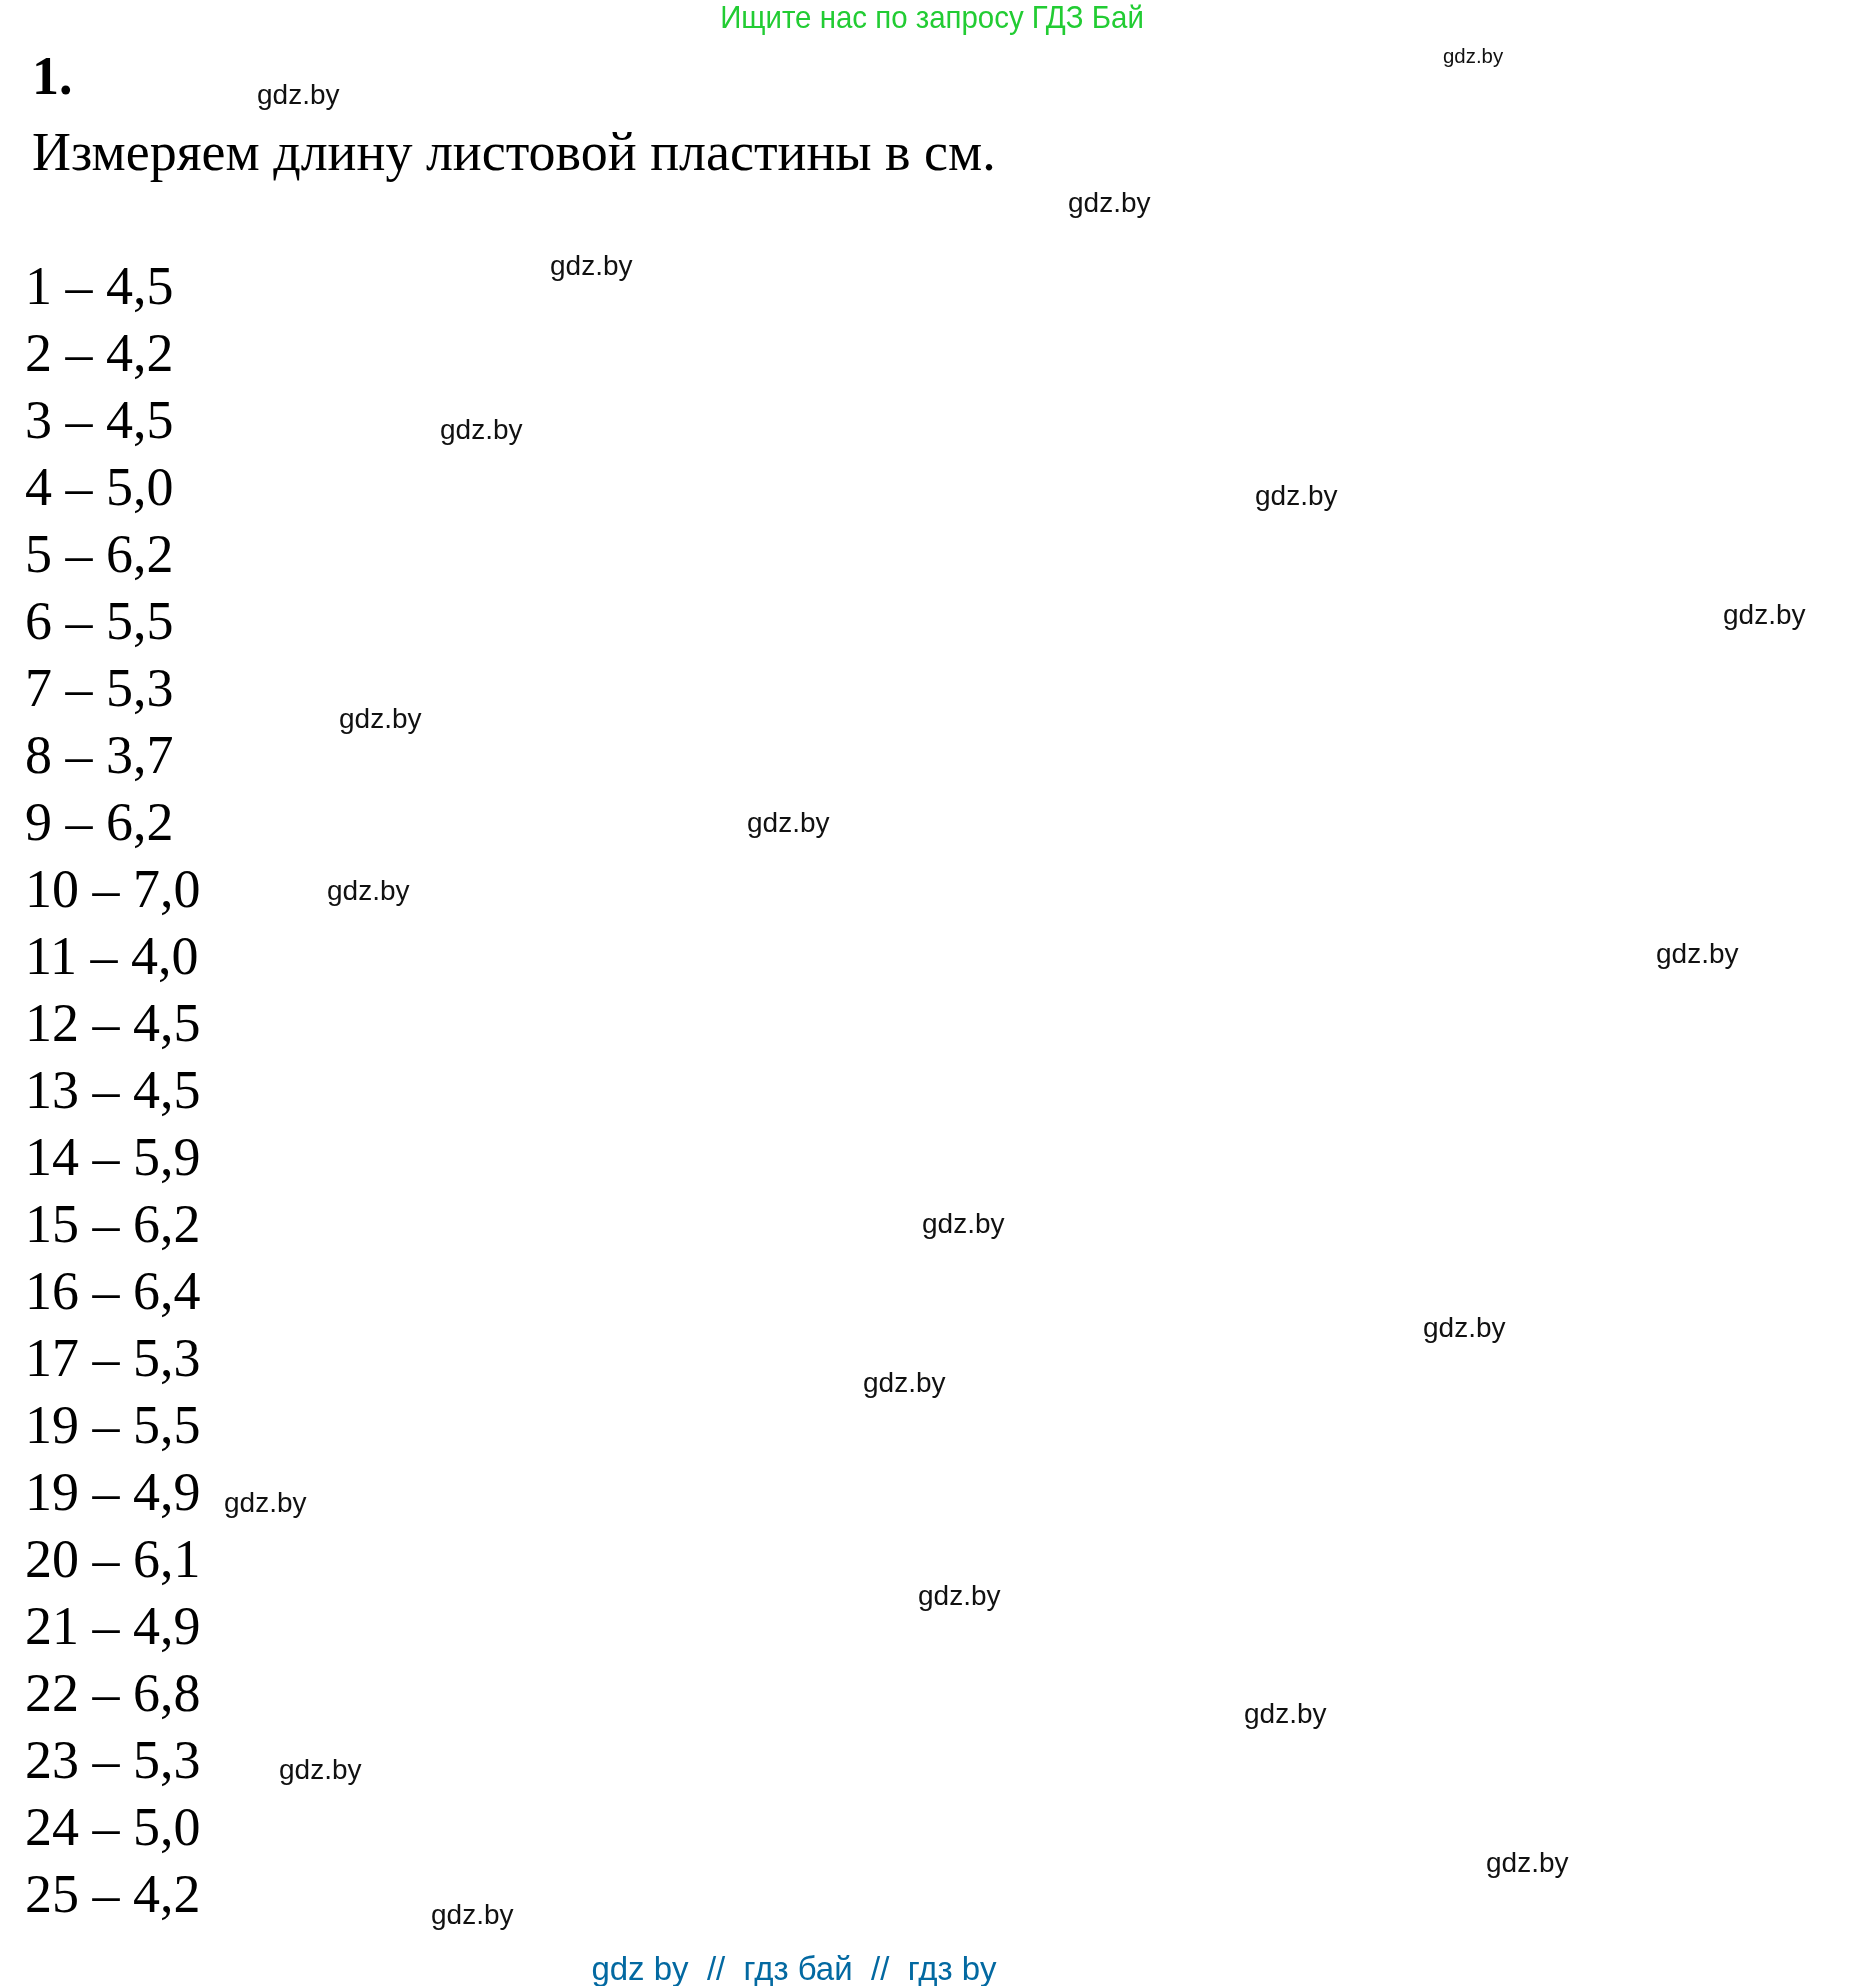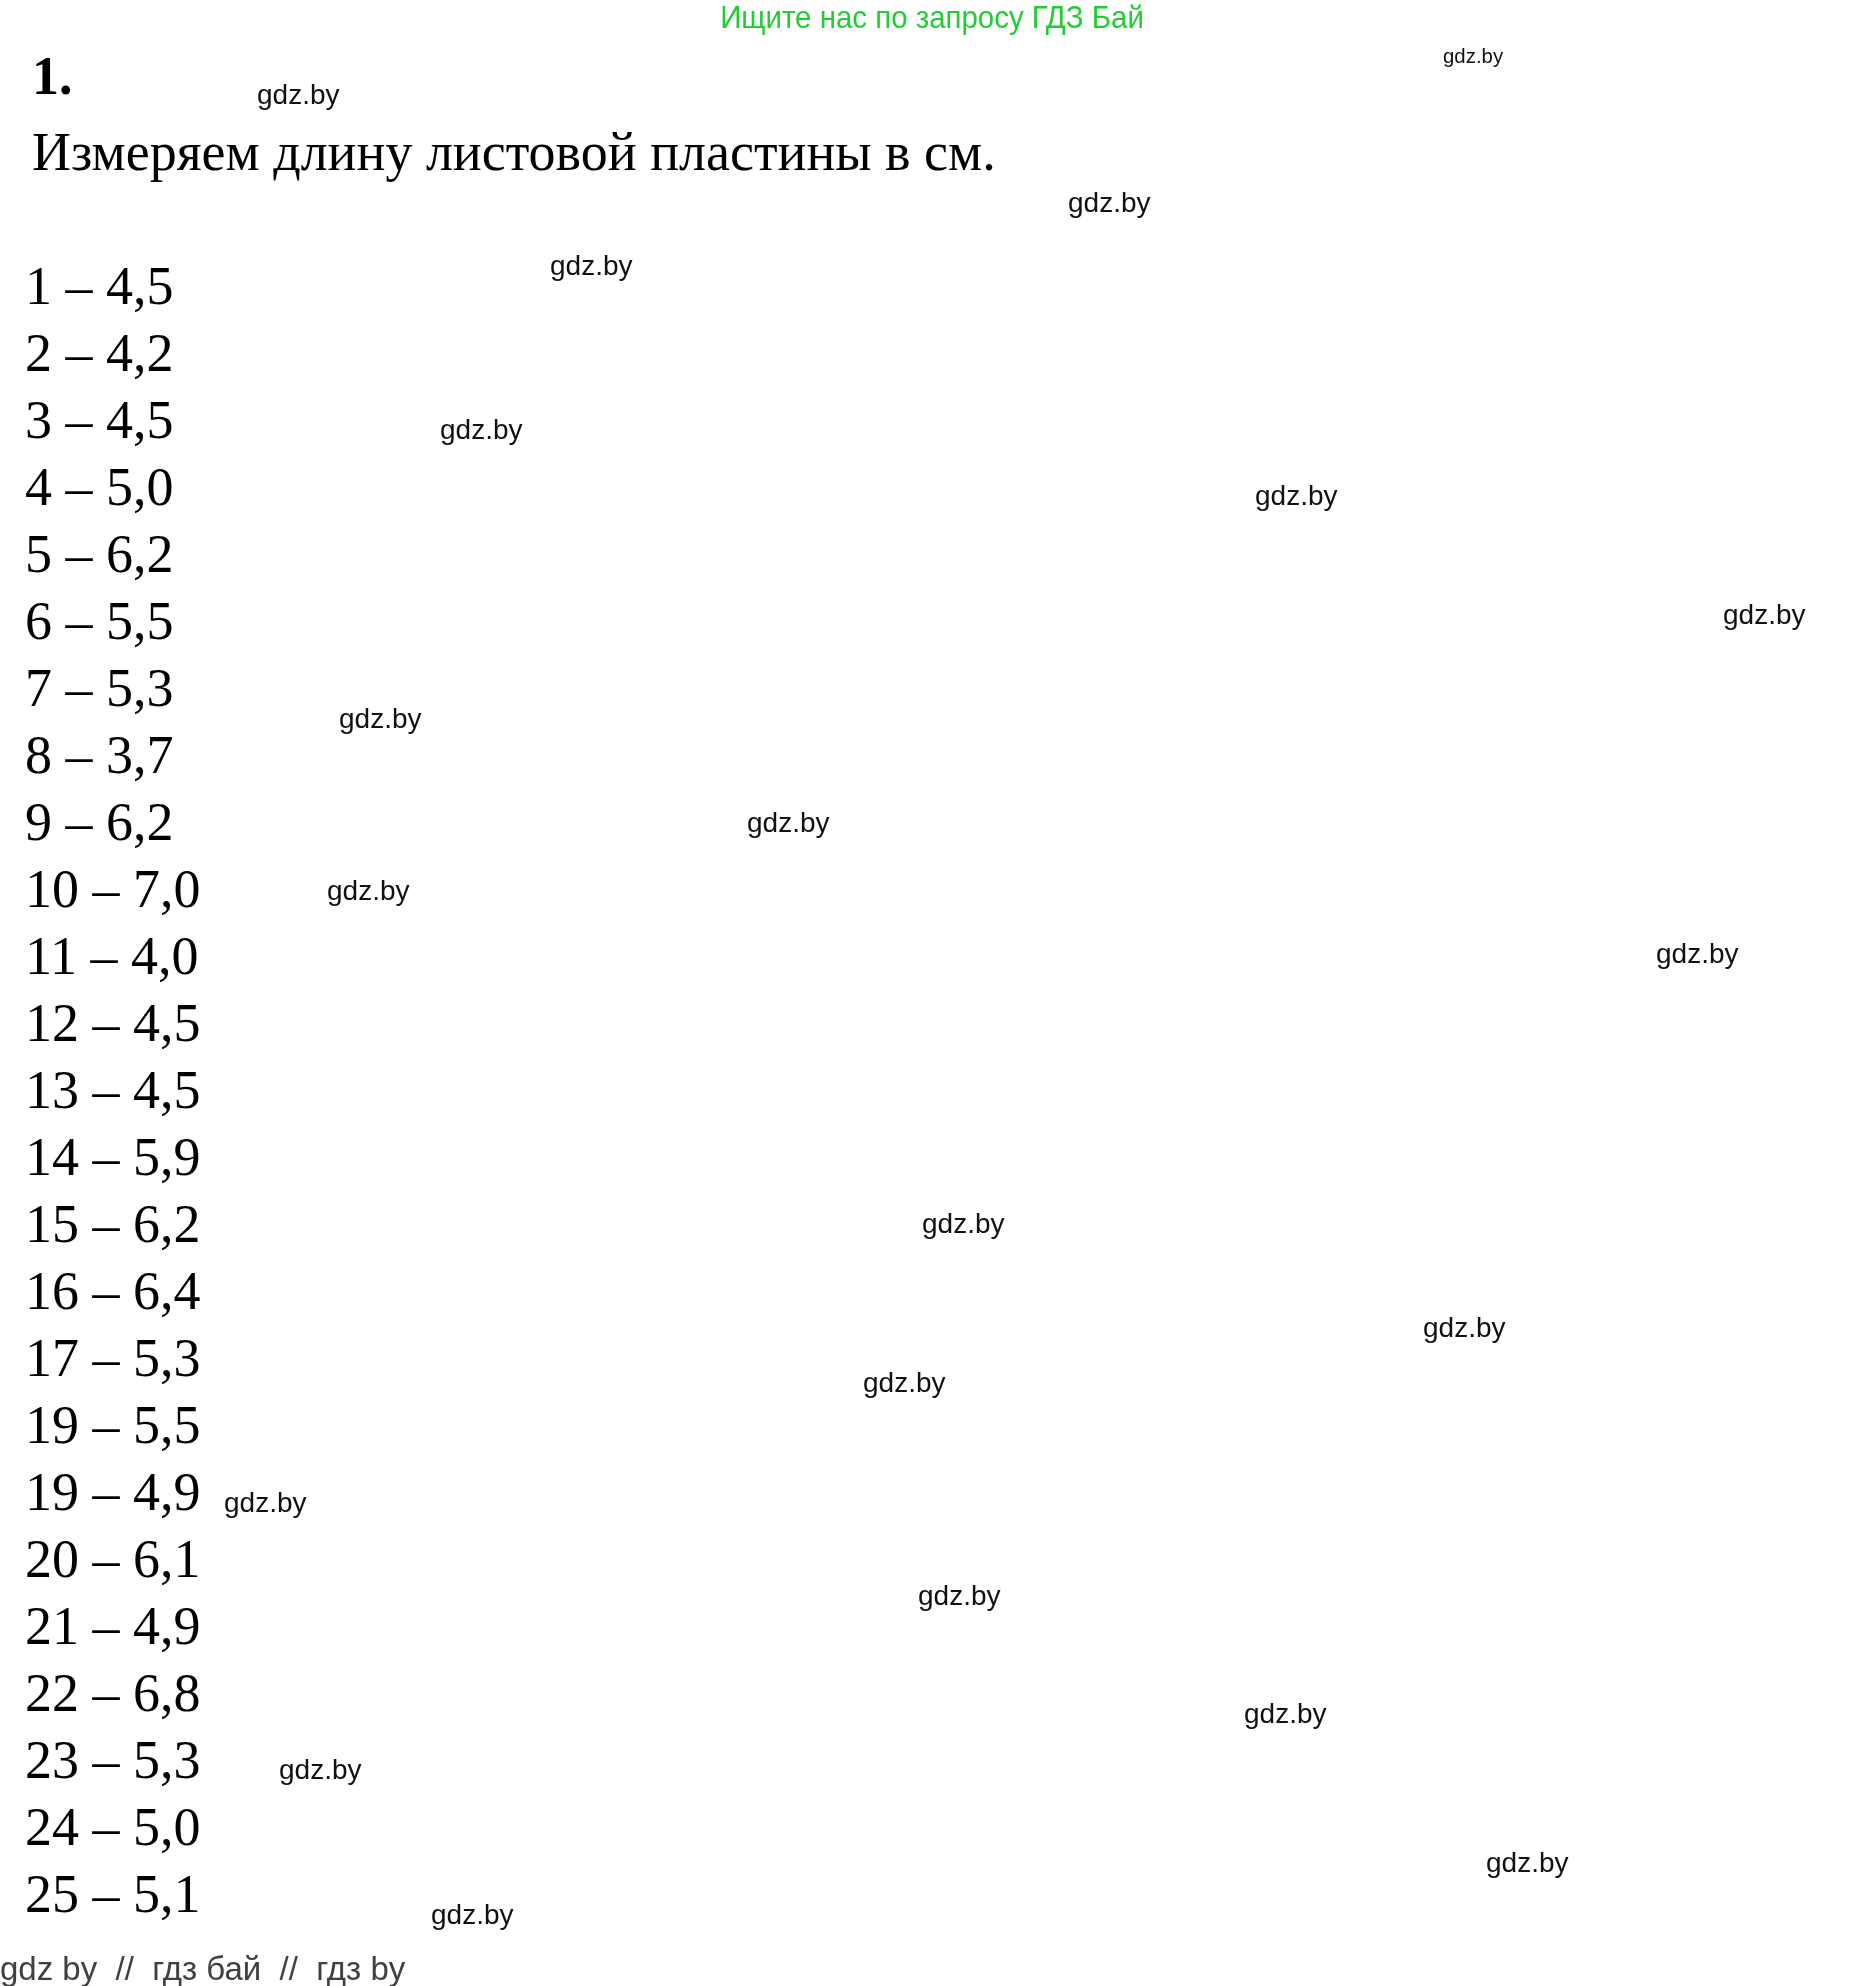--- a/index.html
+++ b/index.html
@@ -25,21 +25,21 @@
   }
   #measurements li {
     font-size: 54px; line-height: 67px; height: 67px; white-space: nowrap;
   }
   .wm {
     position: absolute; font-size: 28px; line-height: 32px; color: #111; white-space: nowrap; text-align: center;
   }
   .wm.small { font-size: 20.4px; line-height: 24px; }
   #footer {
     position: absolute; left: 0; width: 1588px; top: 1950px; height: 37px;
-    text-align: left; font-size: 33px; line-height: 37px; color: #404040;
+    text-align: center; font-size: 33px; line-height: 37px; color: #0369a1;
     white-space: pre;
   }
 </style>
 </head>
 <body>
 
 <div id="top-banner" class="sans">Ищите нас по запросу ГДЗ Бай</div>
 
 <div id="task-number" class="serif">1.</div>
 
@@ -65,21 +65,21 @@
   <li>15 – 6,2</li>
   <li>16 – 6,4</li>
   <li>17 – 5,3</li>
   <li>19 – 5,5</li>
   <li>19 – 4,9</li>
   <li>20 – 6,1</li>
   <li>21 – 4,9</li>
   <li>22 – 6,8</li>
   <li>23 – 5,3</li>
   <li>24 – 5,0</li>
-  <li>25 – 5,1</li>
+  <li>25 – 4,2</li>
 </ul>
 
 <div class="wm small sans" style="left:1443px;top:44px;">gdz.by</div>
 <div class="wm sans" style="left:257px;top:79px;">gdz.by</div>
 <div class="wm sans" style="left:1068px;top:187px;">gdz.by</div>
 <div class="wm sans" style="left:550px;top:250px;">gdz.by</div>
 <div class="wm sans" style="left:440px;top:414px;">gdz.by</div>
 <div class="wm sans" style="left:1255px;top:480px;">gdz.by</div>
 <div class="wm sans" style="left:1723px;top:599px;">gdz.by</div>
 <div class="wm sans" style="left:339px;top:703px;">gdz.by</div>

